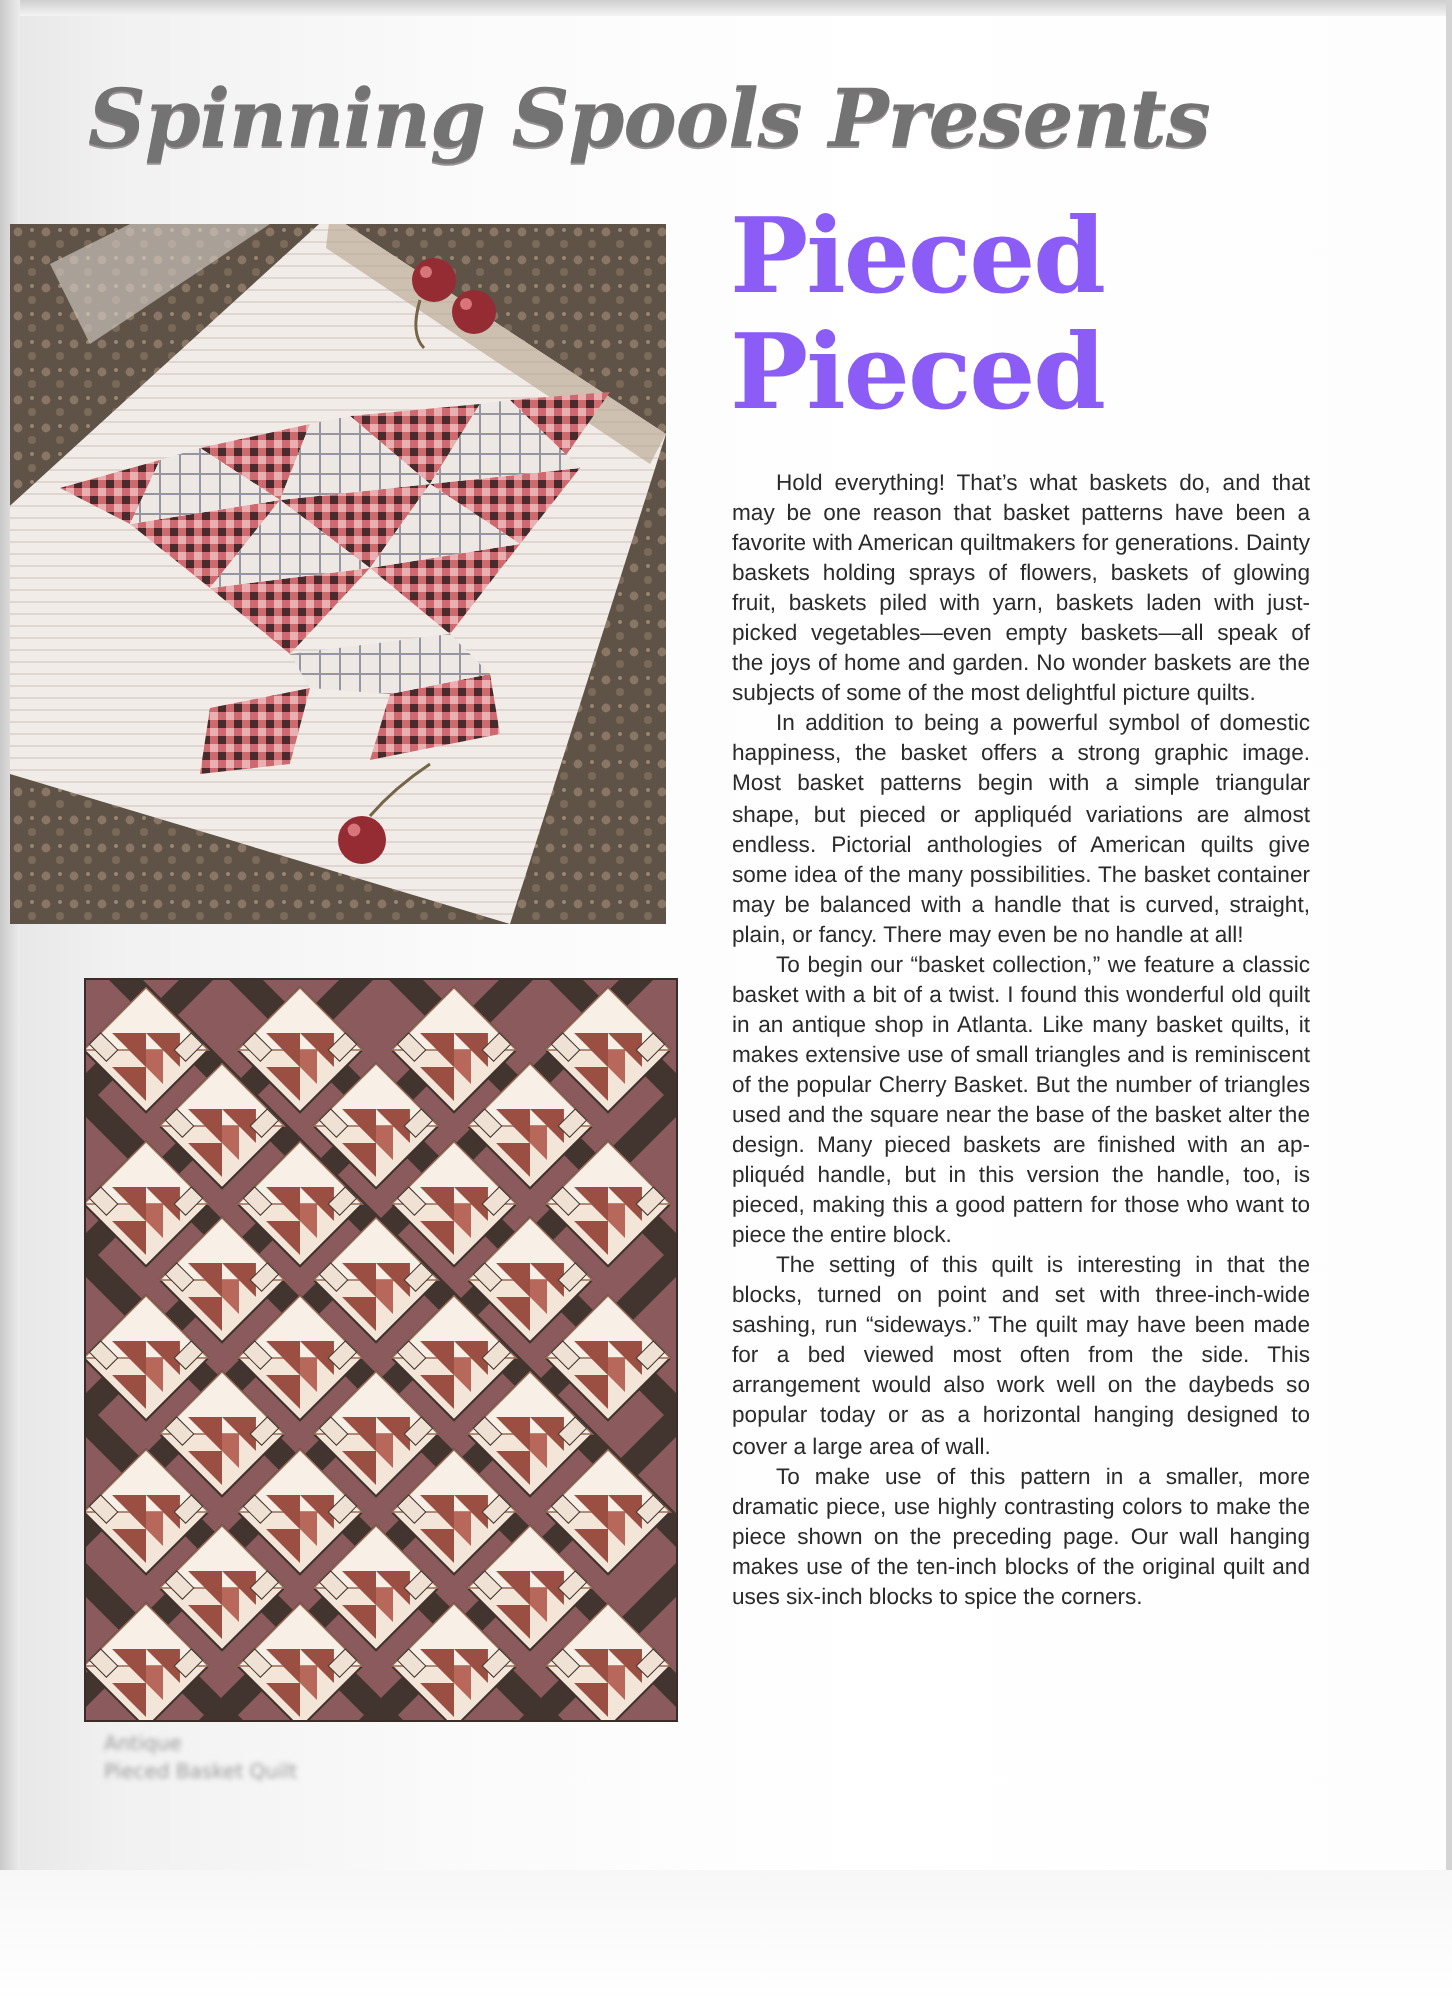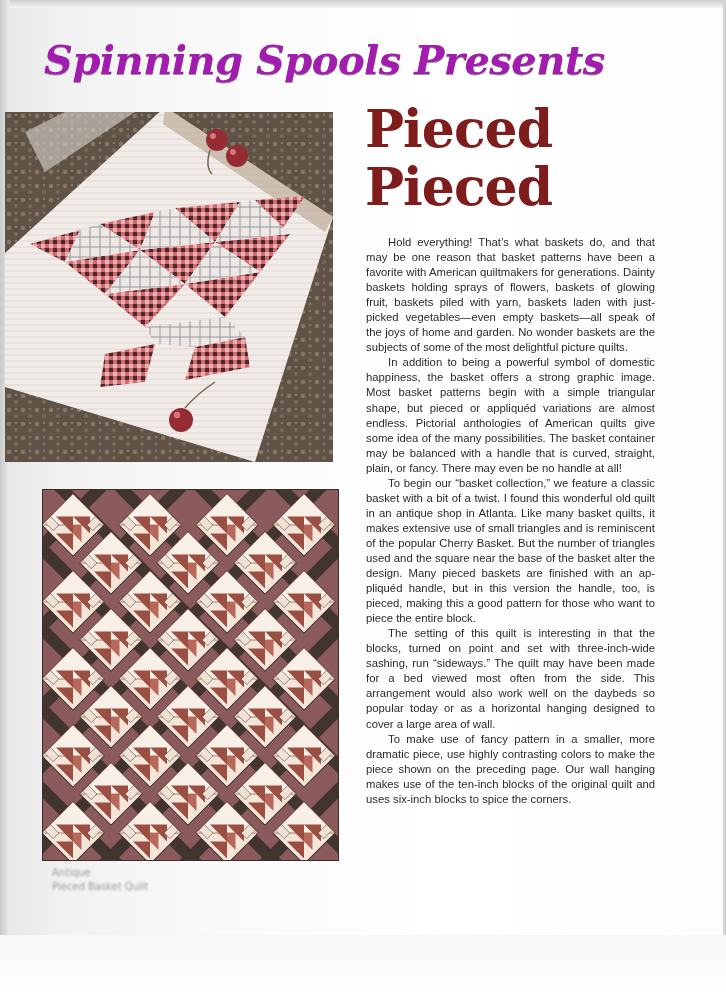--- a/index.html
+++ b/index.html
@@ -9,28 +9,28 @@
     font-family: "DejaVu Serif", serif;
   }
   .top-shade { position:absolute; left:0; top:0; width:726px; height:8px; background:linear-gradient(#cfcfcf,#f4f4f4); }
   .left-shade { position:absolute; left:0; top:0; width:10px; height:1000px; background:linear-gradient(90deg,#c9c9c9,#ececec); }
   .right-edge { position:absolute; right:0; top:0; width:3px; height:1000px; background:#d4d4d4; }
   .bottom-shade { position:absolute; left:0; top:935px; width:726px; height:65px; background:linear-gradient(#f7f7f7,#ffffff); }
 
   .header-title {
     position:absolute; left:44px; top:36px;
     font-family:"DejaVu Serif", serif; font-style:italic; font-weight:bold;
-    font-size:40px; letter-spacing:-0.5px; color:#a21caf;
+    font-size:40px; letter-spacing:-0.5px; color:#737373;
     text-shadow: 0 1px 0 #9a9396;
     white-space:nowrap;
   }
   .article-title {
     position:absolute; left:365px; top:100px;
     font-family:"DejaVu Serif", serif; font-weight:bold;
-    font-size:52px; line-height:58px; color:#7f1d1d;
+    font-size:52px; line-height:58px; color:#8b5cf6;
     letter-spacing:-1px;
   }
   .article-title div { white-space:nowrap; }
 
   .photo {
     position:absolute; left:5px; top:112px; width:328px; height:350px; overflow:hidden;
     background:#5b4a3d;
   }
   .quilt-illustration {
     position:absolute; left:42px; top:489px; width:295px; height:370px; overflow:hidden;
@@ -200,14 +200,14 @@
 <div class="caption">
   <div>Antique</div>
   <div>Pieced Basket Quilt</div>
 </div>
 
 <div class="body-text">
   <p>Hold everything! That’s what baskets do, and that may be one reason that basket pat­terns have been a favorite with American quilt­makers for generations. Dainty baskets holding sprays of flowers, baskets of glowing fruit, baskets piled with yarn, baskets laden with just-picked vegetables—even empty bas­kets—all speak of the joys of home and garden. No wonder baskets are the subjects of some of the most delightful picture quilts.</p>
   <p>In addition to being a powerful symbol of domestic happiness, the basket offers a strong graphic image. Most basket patterns begin with a simple triangular shape, but pieced or appliquéd variations are almost endless. Picto­rial anthologies of American quilts give some idea of the many possibilities. The basket con­tainer may be balanced with a handle that is curved, straight, plain, or fancy. There may even be no handle at all!</p>
   <p>To begin our “basket collection,” we fea­ture a classic basket with a bit of a twist. I found this wonderful old quilt in an antique shop in Atlanta. Like many basket quilts, it makes extensive use of small triangles and is reminiscent of the popular Cherry Basket. But the number of triangles used and the square near the base of the basket alter the design. Many pieced baskets are finished with an ap­pliquéd handle, but in this version the handle, too, is pieced, making this a good pattern for those who want to piece the entire block.</p>
   <p>The setting of this quilt is interesting in that the blocks, turned on point and set with three-inch-wide sashing, run “sideways.” The quilt may have been made for a bed viewed most often from the side. This arrangement would also work well on the daybeds so popular today or as a horizontal hanging designed to cover a large area of wall.</p>
-  <p>To make use of fancy pattern in a smaller, more dramatic piece, use highly contrasting colors to make the piece shown on the preced­ing page. Our wall hanging makes use of the ten-inch blocks of the original quilt and uses six-inch blocks to spice the corners.</p>
+  <p>To make use of this pattern in a smaller, more dramatic piece, use highly contrasting colors to make the piece shown on the preced­ing page. Our wall hanging makes use of the ten-inch blocks of the original quilt and uses six-inch blocks to spice the corners.</p>
 </div>
 
 </body></html>

